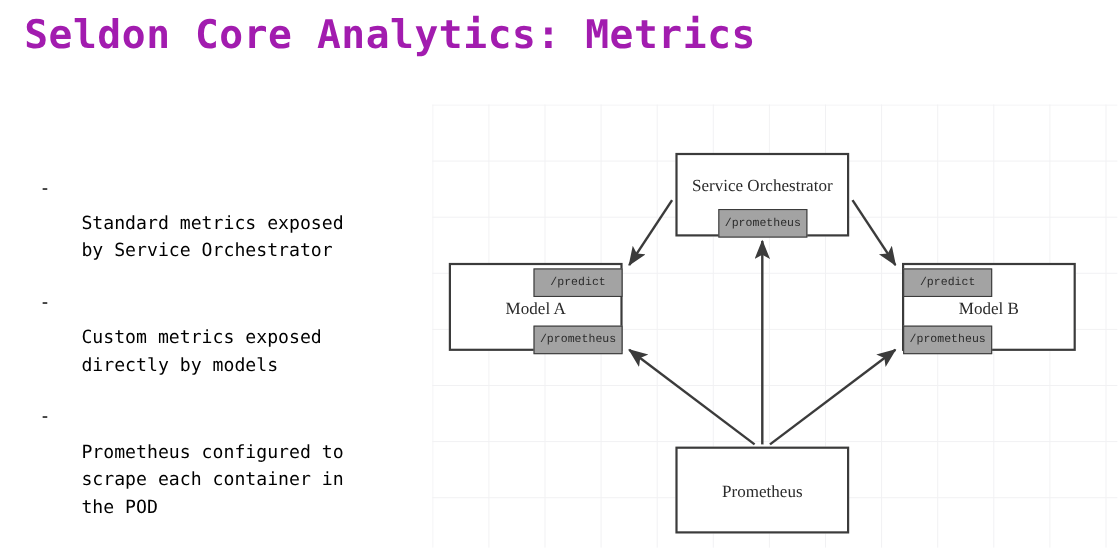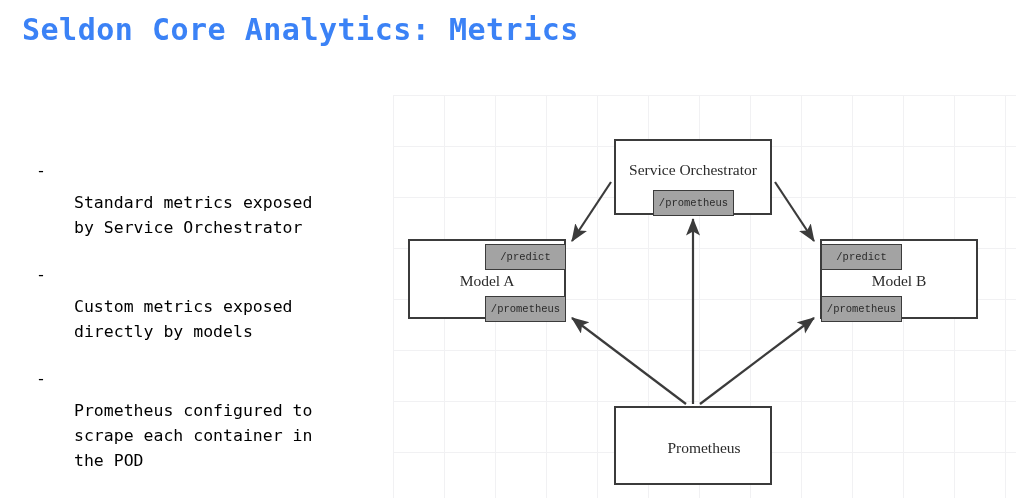--- a/index.html
+++ b/index.html
@@ -13,24 +13,24 @@
     font-family: "Liberation Sans", sans-serif;
     position: relative;
   }
 
   
   #slide-title {
     position: absolute;
     left: 22px;
     top: 12px;
     font-family: "DejaVu Sans Mono", "Liberation Mono", monospace;
-    font-size: 30px;
+    font-size: 36px;
     font-weight: 700;
     letter-spacing: 0.5px;
-    color: #3b82f6;
+    color: #a21caf;
     white-space: nowrap;
   }
 
   
   #bullet-list {
     position: absolute;
     left: 36px;
     top: 158px;
     width: 350px;
   }
@@ -114,21 +114,21 @@
   #port-a-predict { left: 485px; top: 244px; width: 81px; height: 26px; }
   #port-a-prometheus { left: 485px; top: 296px; width: 81px; height: 26px; }
 
   
   #node-model-b { left: 820px; top: 239px; width: 158px; height: 80px; }
   #node-model-b .node-label { top: 31px; }
   #port-b-predict { left: 821px; top: 244px; width: 81px; height: 26px; }
   #port-b-prometheus { left: 821px; top: 296px; width: 81px; height: 26px; }
 
   
-  #node-prometheus { left: 614px; top: 406px; width: 158px; height: 79px; padding-left: 11px; }
+  #node-prometheus { left: 614px; top: 406px; width: 158px; height: 79px; }
   #node-prometheus .node-label { top: 31px; }
 </style>
 </head>
 <body>
 
 <div id="slide-title">Seldon Core Analytics: Metrics</div>
 
 <div id="bullet-list">
 
   <div class="bullet-item">

